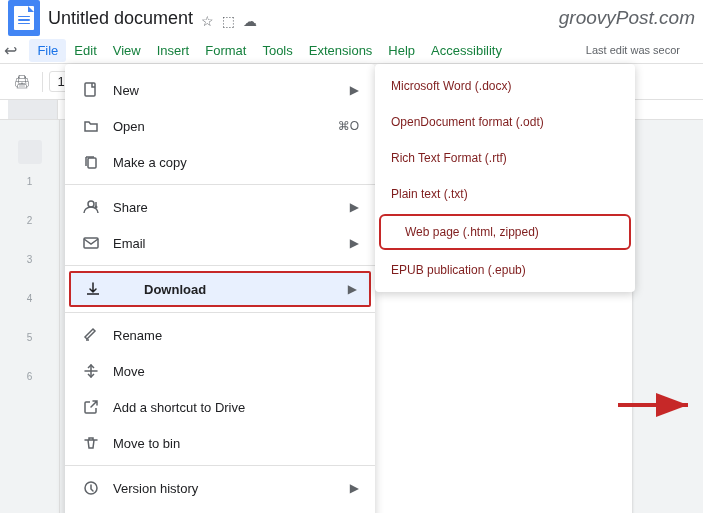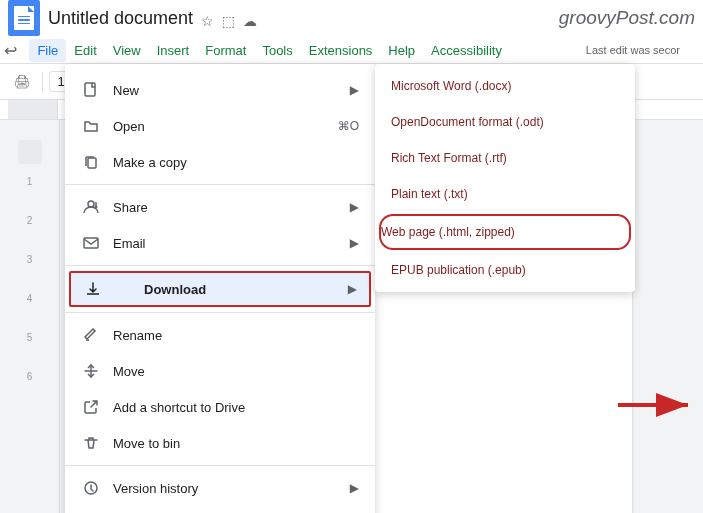--- a/index.html
+++ b/index.html
@@ -238,23 +238,23 @@
     .submenu-row {
       display: flex;
       align-items: center;
       padding: 8px 16px;
       cursor: pointer;
       min-height: 36px;
     }
     .submenu-row.highlighted {
       background: #fff;
       border: 2px solid #c62828;
-      border-radius: 14px;
+      border-radius: 6px;
       margin: 2px 4px;
-      padding: 6px 0;
+      padding: 6px 24px;
     }
     .submenu-row-label {
       font-size: 12px;
       color: #7f1d1d;
     }
 
     
     .red-arrow {
       position: absolute;
       top: 385px;

